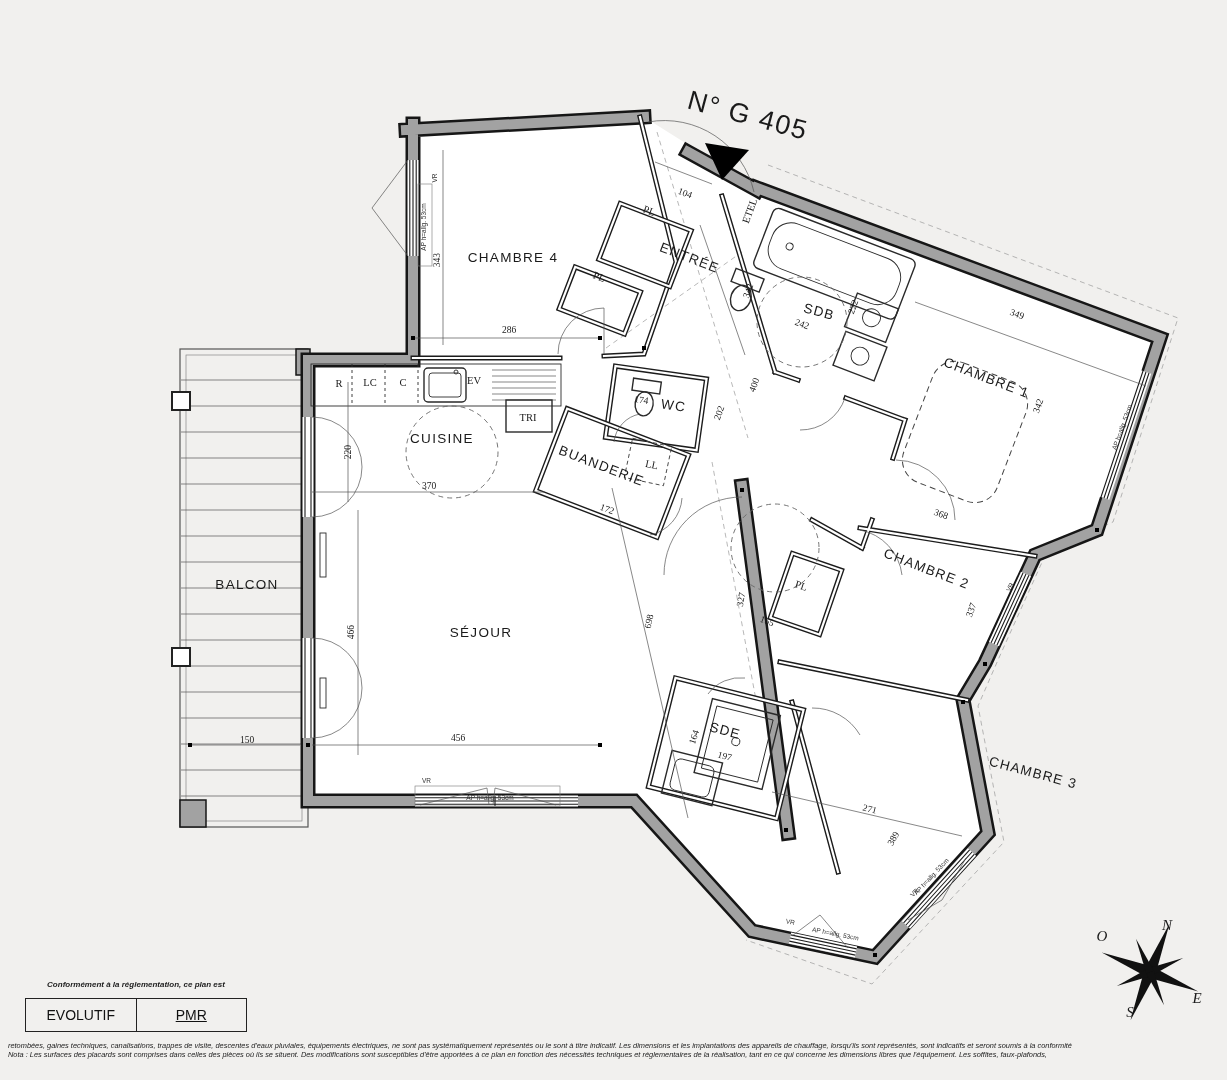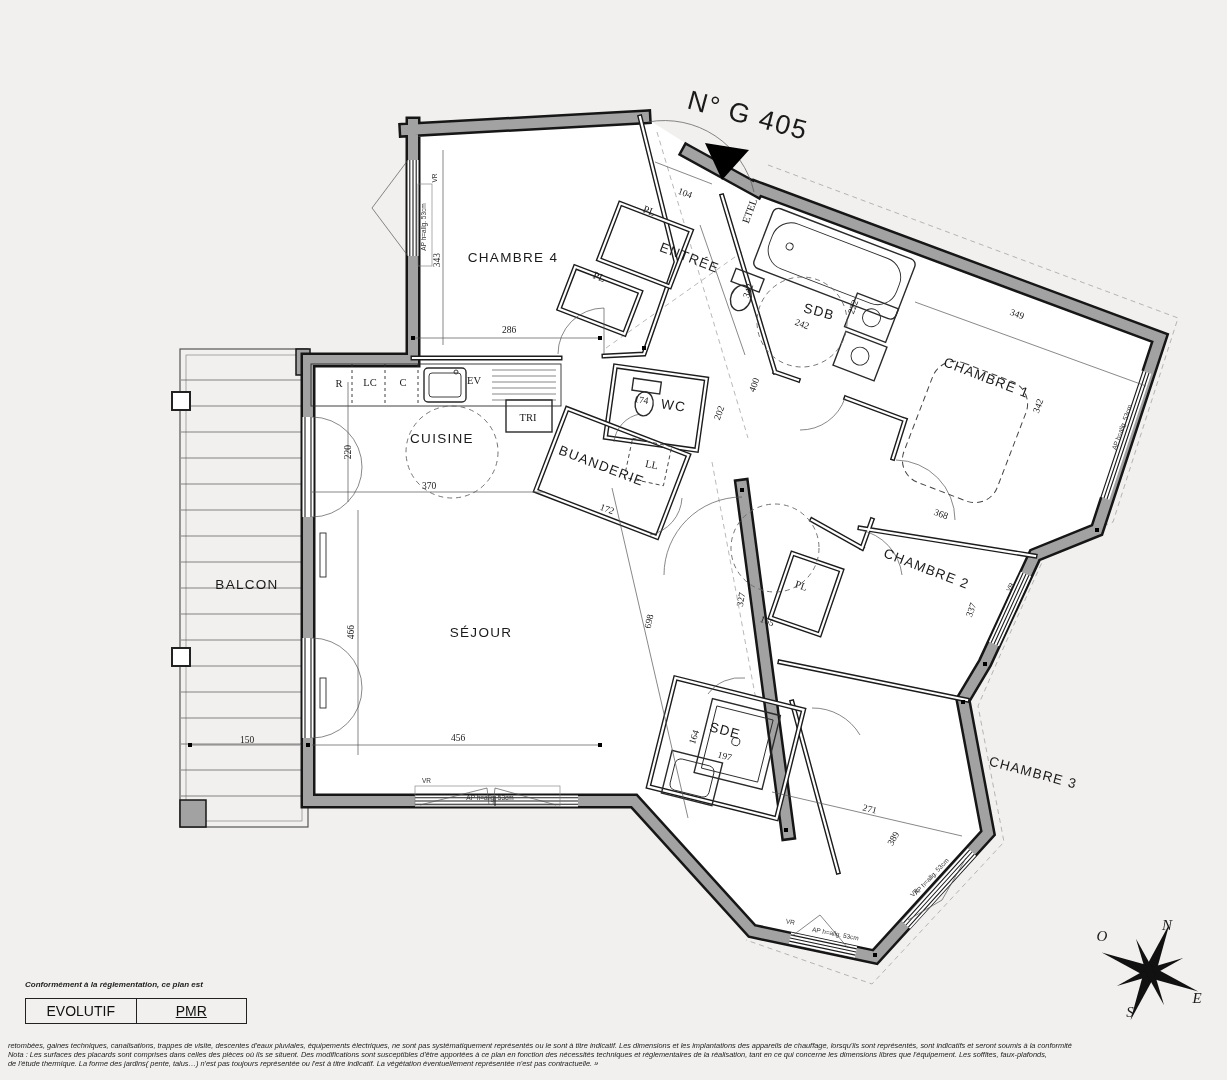--- a/index.html
+++ b/index.html
@@ -19,23 +19,23 @@
   .fixt{fill:none;stroke:#2a2a2a;stroke-width:1.4;}
   .fixt2{fill:none;stroke:#2a2a2a;stroke-width:0.9;}
   text{fill:#1a1a1a;}
   .room-lbl{font:13.5px "Liberation Sans",sans-serif;letter-spacing:1.3px;}
   .dim-lbl{font:9.5px "Liberation Serif",serif;}
   .fix-lbl{font:10.5px "Liberation Serif",serif;}
   .win-lbl{font:6.5px "Liberation Sans",sans-serif;fill:#333;}
   .title-lbl{font:27px "Liberation Sans",sans-serif;letter-spacing:1.5px;}
   .compass-lbl{font:italic 15px "Liberation Serif",serif;}
   
-  .caption{position:absolute;left:25px;top:980px;width:222px;text-align:left;
+  .caption{position:absolute;left:25px;top:980px;width:222px;text-align:center;
            font:italic 600 8px "Liberation Sans",sans-serif;color:#222;}
-  .legend{position:absolute;left:25px;top:998px;width:222px;height:26px;border:1.6px solid #222;
+  .legend{position:absolute;left:25px;top:998px;width:222px;height:34px;border:1.6px solid #222;
           display:flex;box-sizing:border-box;background:#f1f0ee;}
   .legend .cell{flex:1;display:flex;align-items:center;justify-content:center;
           font:14px "Liberation Sans",sans-serif;color:#111;}
   .legend .cell + .cell{border-left:1.6px solid #222;text-decoration:underline;}
   .nota{position:absolute;left:8px;top:1041px;width:1212px;
         font:italic 7.4px "Liberation Sans",sans-serif;color:#222;line-height:9.2px;
         white-space:nowrap;}
 </style>
 </head>
 <body>
@@ -307,15 +307,14 @@
 
 <div class="caption">Conformément à la réglementation, ce plan est</div>
 <div class="legend">
   <div class="cell">EVOLUTIF</div>
   <div class="cell">PMR</div>
 </div>
 
 <div class="nota">
   <div>retombées, gaines techniques, canalisations, trappes de visite, descentes d'eaux pluviales, équipements électriques, ne sont pas systématiquement représentés ou le sont à titre indicatif. Les dimensions et les implantations des appareils de chauffage, lorsqu'ils sont représentés, sont indicatifs et seront soumis à la conformité</div>
   <div>Nota : Les surfaces des placards sont comprises dans celles des pièces où ils se situent. Des modifications sont susceptibles d'être apportées à ce plan en fonction des nécessités techniques et réglementaires de la réalisation, tant en ce qui concerne les dimensions libres que l'équipement.  Les soffites, faux-plafonds,</div>
-  <div>de l'étude thermique. La forme des jardins( pente, talus…) n'est pas toujours représentée ou l'est à titre indicatif. La végétation éventuellement représentée n'est pas contractuelle. »</div>
 </div>
 </div>
 
 </body></html>

